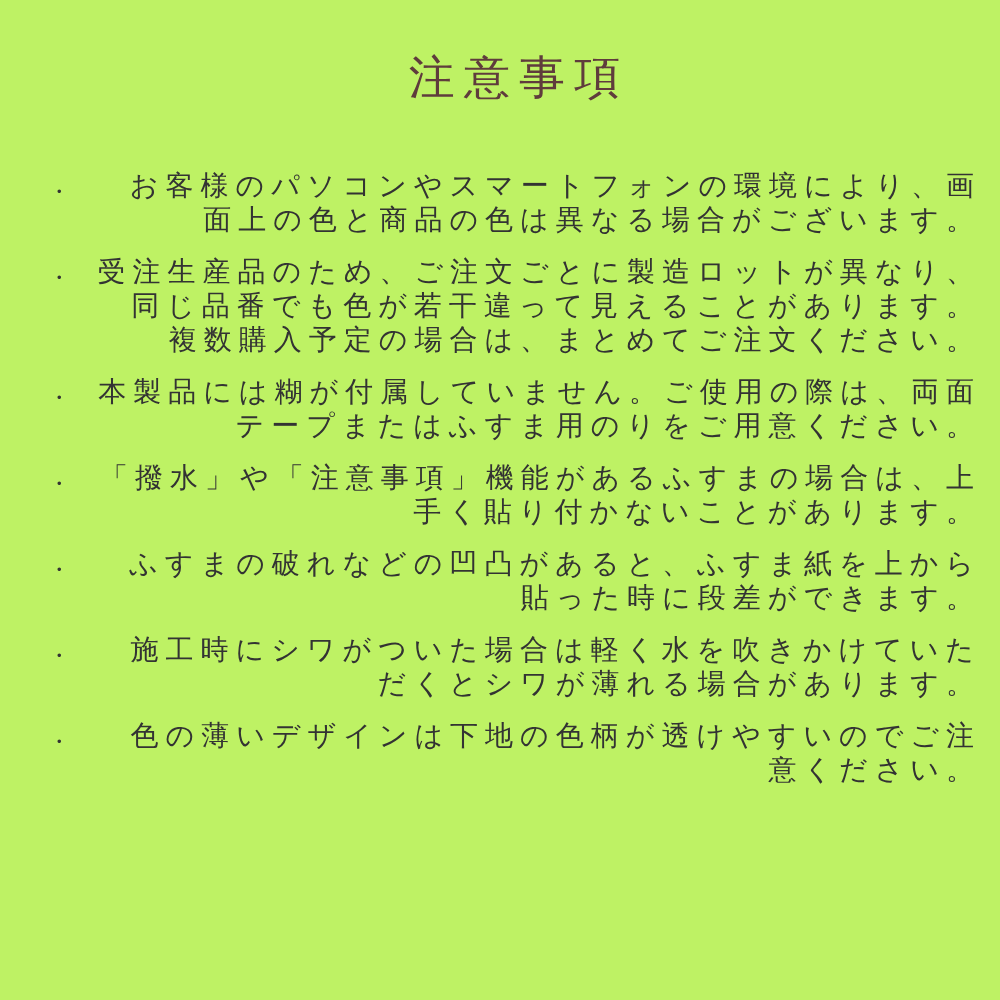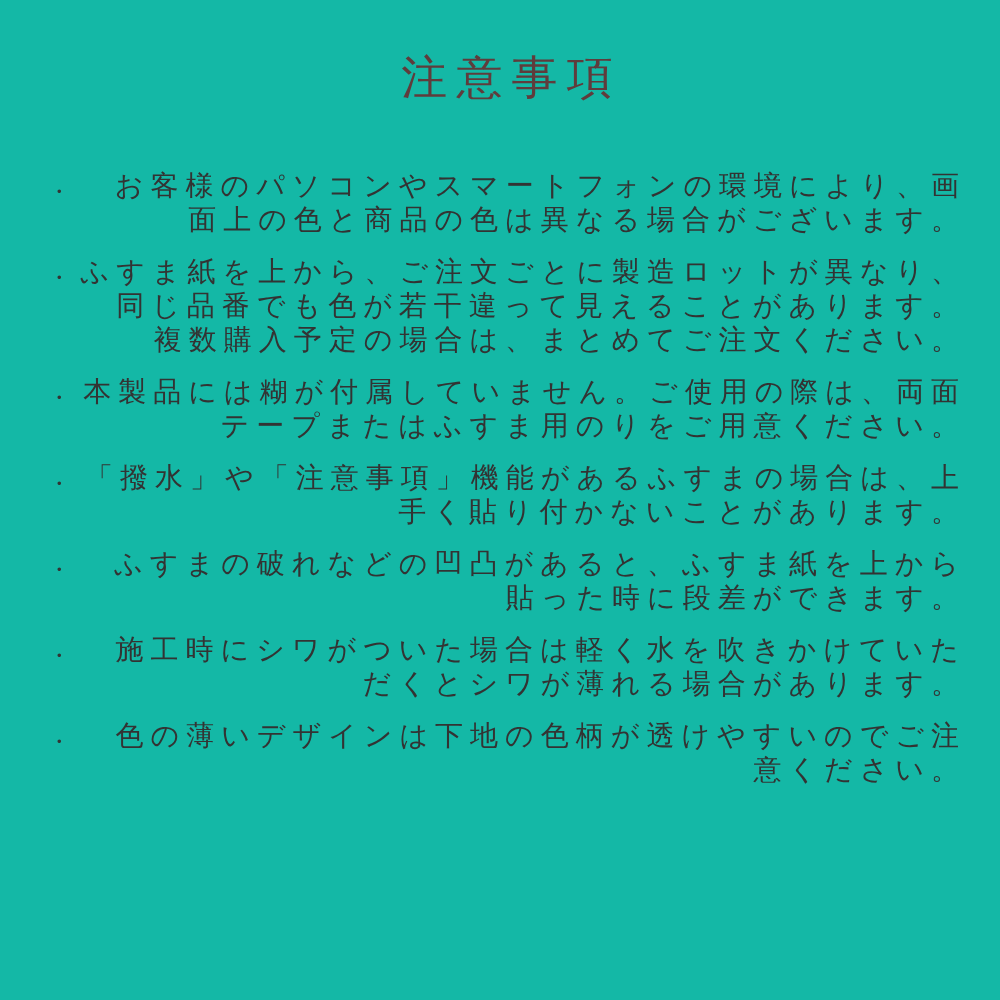--- a/index.html
+++ b/index.html
@@ -5,22 +5,22 @@
   html, body {
     margin: 0;
     padding: 0;
     background: #ffffff;
     font-family: "Liberation Sans", "DejaVu Sans", sans-serif;
   }
   .page {
     width: 1000px;
     height: 1000px;
     box-sizing: border-box;
-    padding: 50px 34px 30px 48px;
-    background: #14b8a6;
+    padding: 50px 19px 30px 48px;
+    background: #bef264;
     overflow: hidden;
   }
   .page-title {
     margin: 0 0 64px 0;
     text-align: center;
     font-size: 46px;
     font-weight: 500;
     color: #5f3c3c;
     letter-spacing: 0.2em;
     text-indent: 0.2em;
@@ -63,21 +63,21 @@
   <div class="notes-list">
 
     <div class="note-item">
       <span class="bullet">・</span>
       <span class="note-text">お客様のパソコンやスマートフォンの環境により、画
 面上の色と商品の色は異なる場合がございます。</span>
     </div>
 
     <div class="note-item">
       <span class="bullet">・</span>
-      <span class="note-text">ふすま紙を上から、ご注文ごとに製造ロットが異なり、
+      <span class="note-text">受注生産品のため、ご注文ごとに製造ロットが異なり、
 同じ品番でも色が若干違って見えることがあります。
 複数購入予定の場合は、まとめてご注文ください。</span>
     </div>
 
     <div class="note-item">
       <span class="bullet">・</span>
       <span class="note-text">本製品には糊が付属していません。ご使用の際は、両面
 テープまたはふすま用のりをご用意ください。</span>
     </div>
 

